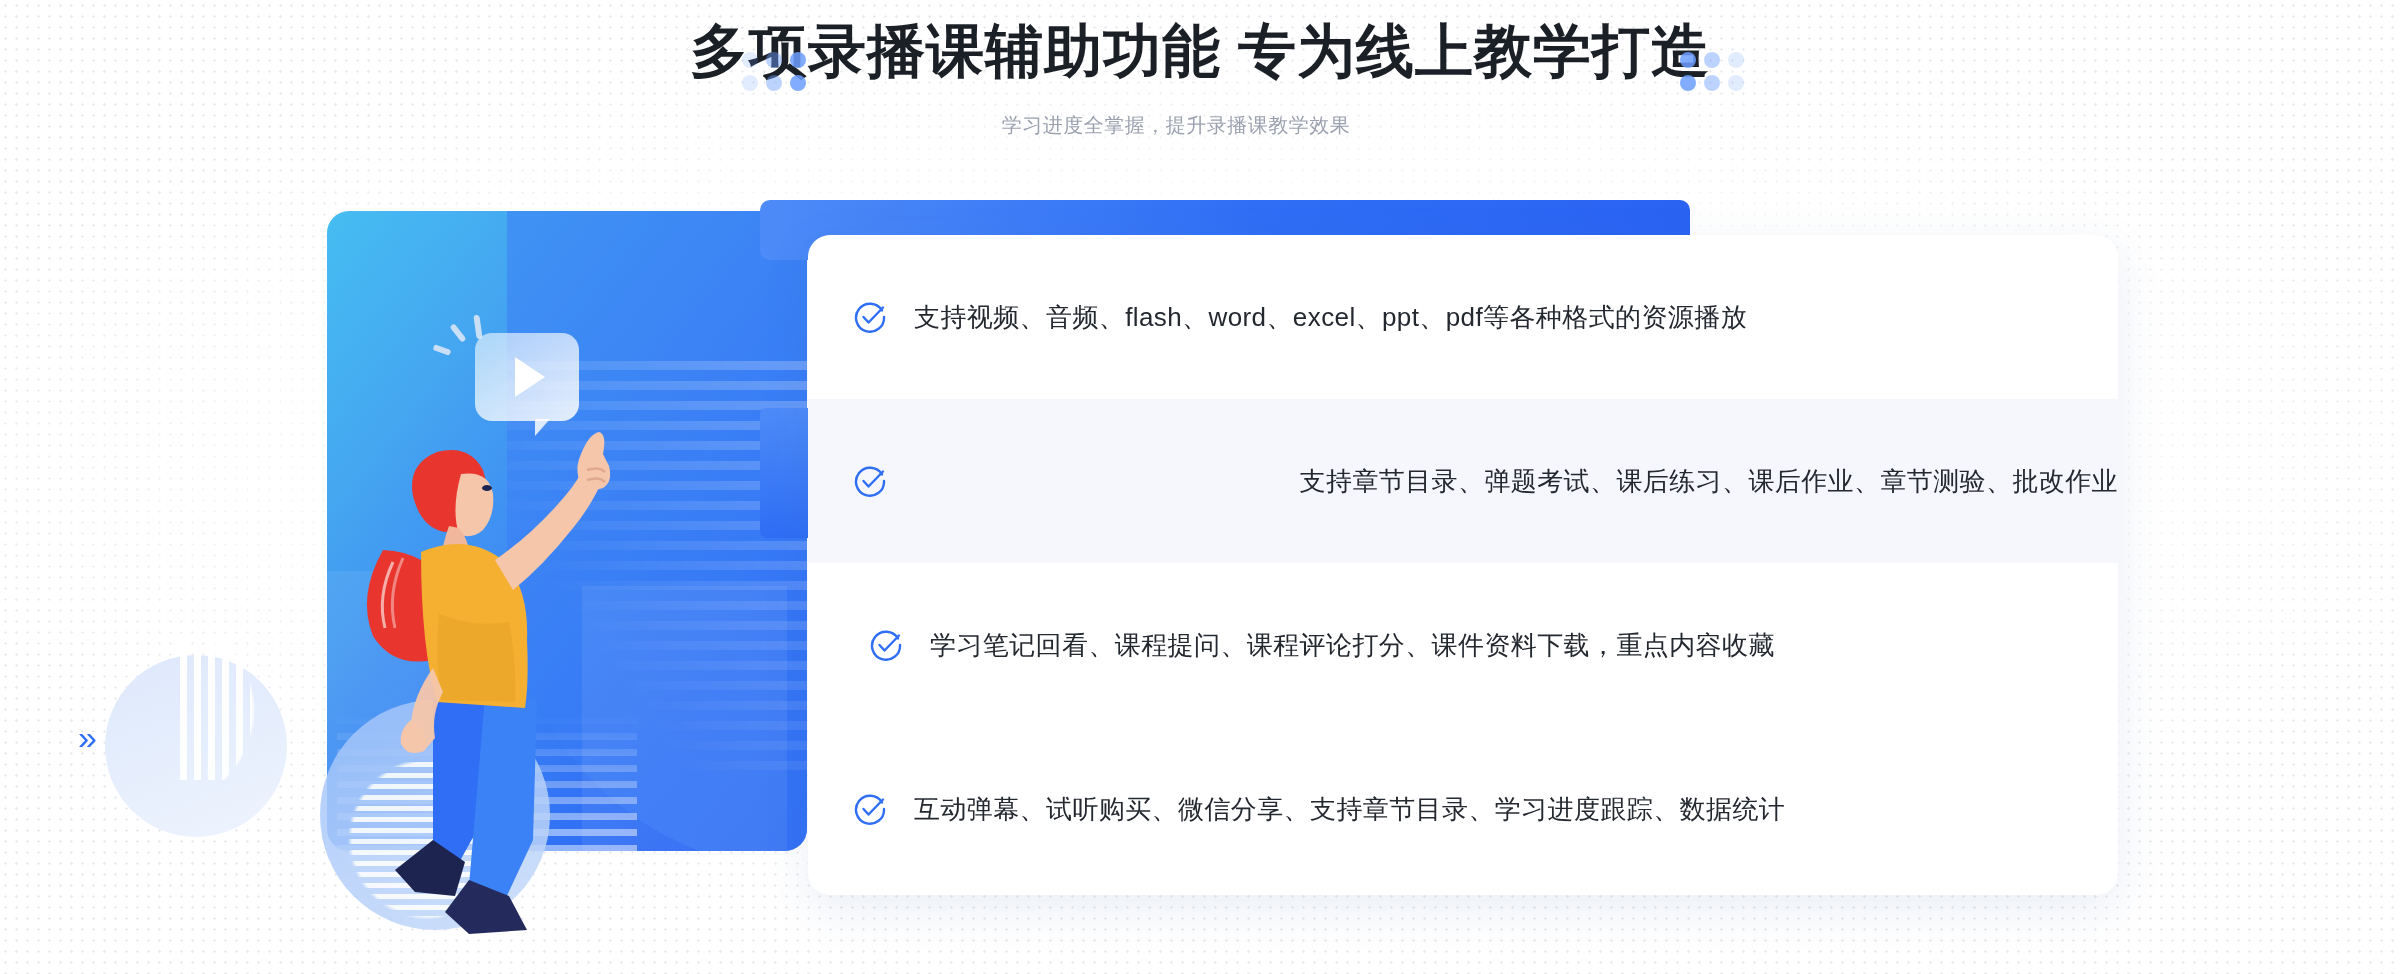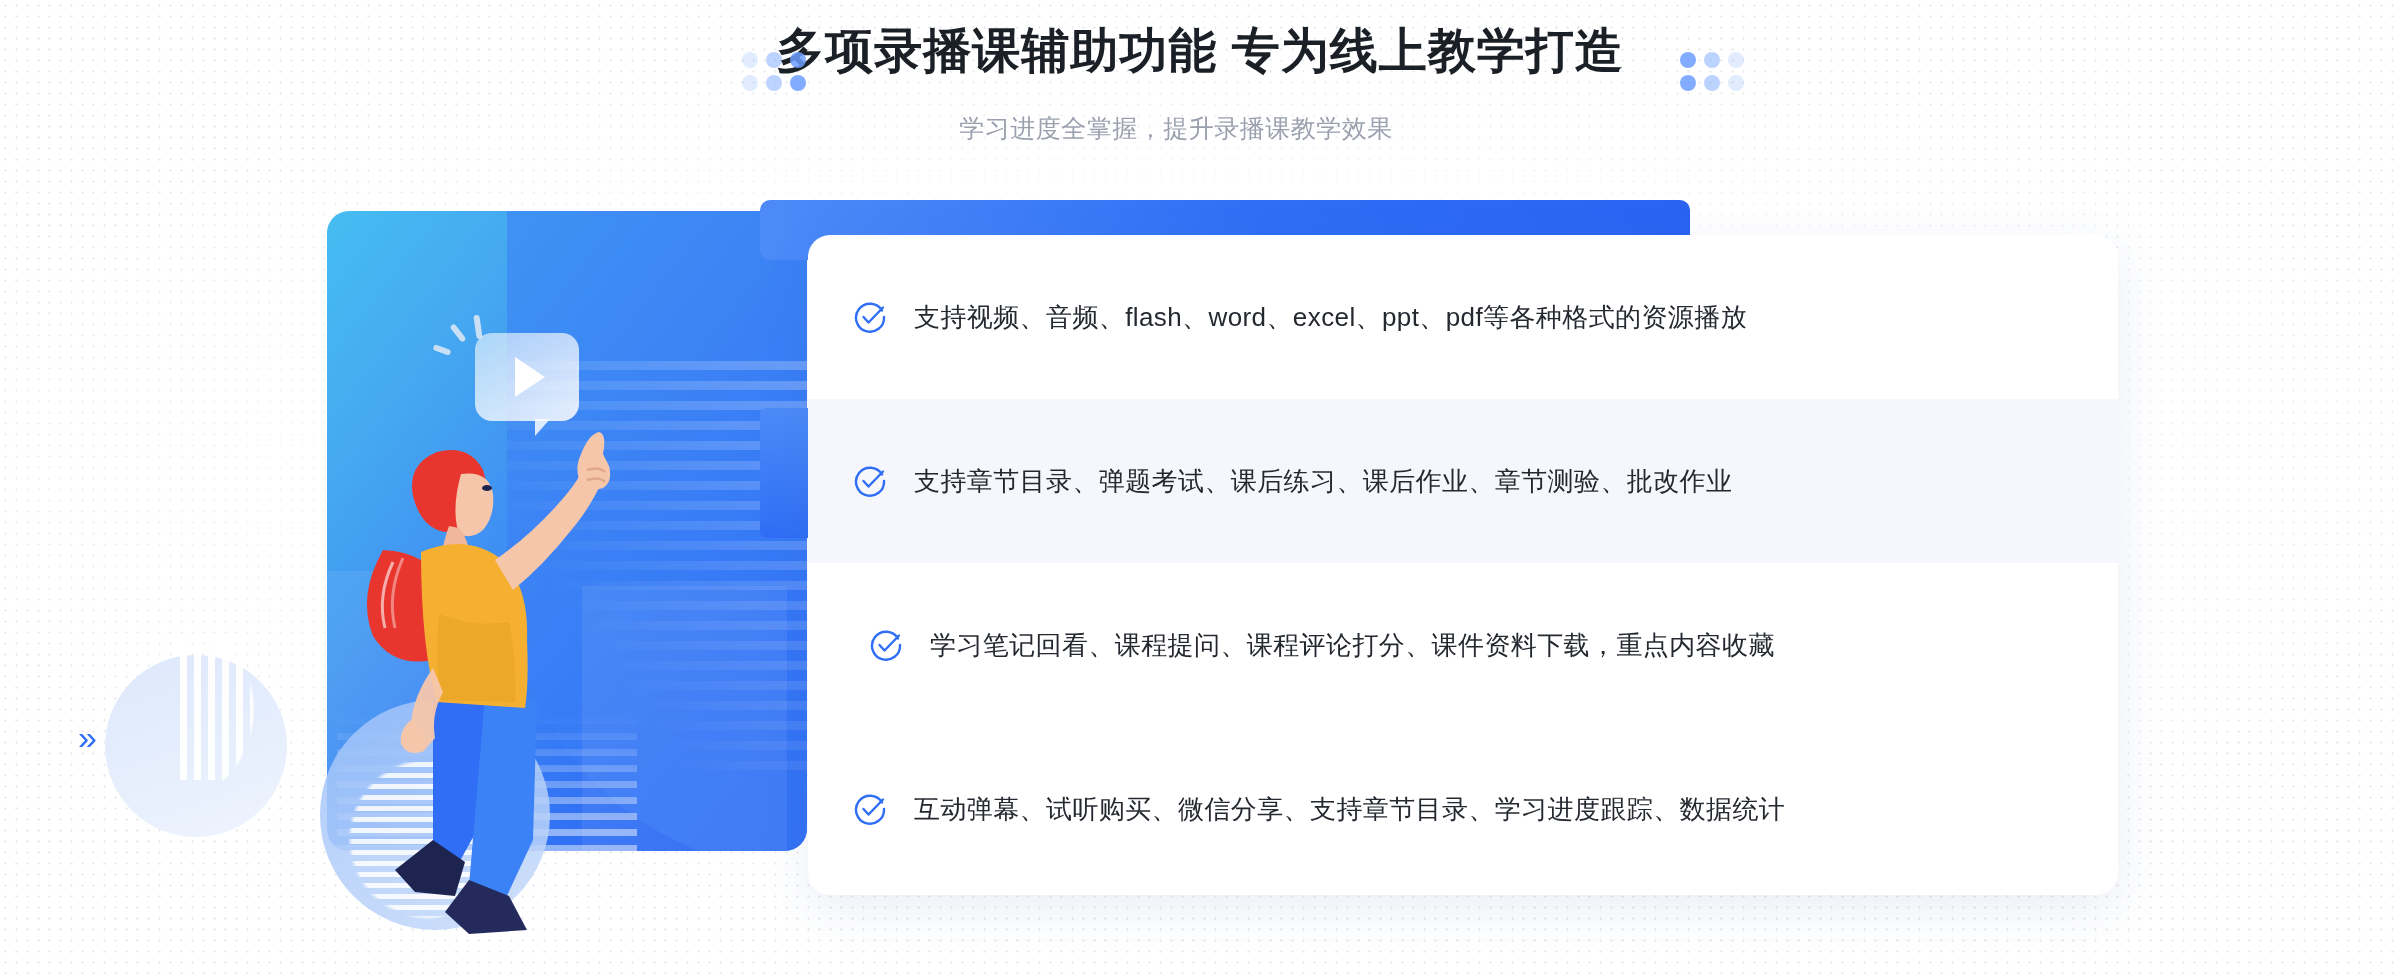--- a/index.html
+++ b/index.html
@@ -25,28 +25,28 @@
     background:
       radial-gradient(ellipse 72% 60% at 50% 48%, rgba(255,255,255,.97) 0%, rgba(255,255,255,.80) 45%, rgba(255,255,255,0) 78%);
     pointer-events:none;
   }
 
   
   #header { position:absolute; top:0; left:0; width:2400px; height:150px; }
   #title {
     position:absolute; top:22px; left:0; width:2400px;
     text-align:center;
-    font-size:48px; font-weight:bold; color:#1b1f26;
+    font-size:58px; font-weight:bold; color:#1b1f26;
     letter-spacing:1px; line-height:58px;
     white-space:nowrap;
   }
   #subtitle {
     position:absolute; top:112px; left:0; width:2352px;
     text-align:center;
-    font-size:25px; color:#9aa0ae; letter-spacing:.5px;
+    font-size:20px; color:#9aa0ae; letter-spacing:.5px;
     white-space:nowrap;
   }
   .dot-cluster { position:absolute; top:52px; width:66px; height:42px; }
   .dot-cluster span {
     position:absolute; width:16px; height:16px; border-radius:50%;
     background:#6c9eff;
   }
   #dots-left  { left:742px; }
   #dots-right { left:1680px; }
 
@@ -257,21 +257,21 @@
 <div id="content-card">
 
   <div class="feature-row" style="top:0px;">
     <svg class="check-icon" viewBox="0 0 34 34">
       <path d="M29 10.5 A14 14 0 1 0 31 17" fill="none" stroke="#2f6ef5" stroke-width="2.4" stroke-linecap="round"></path>
       <path d="M10.5 17 L15.5 22.5 L30 7.5" fill="none" stroke="#2f6ef5" stroke-width="2.4" stroke-linecap="round" stroke-linejoin="round"></path>
     </svg>
     <span class="feature-text">支持视频、音频、flash、word、excel、ppt、pdf等各种格式的资源播放</span>
   </div>
 
-  <div class="feature-row highlight" style="top:164px;">
+  <div class="feature-row highlight" style="top:164px;justify-content:space-between;">
     <svg class="check-icon" viewBox="0 0 34 34">
       <path d="M29 10.5 A14 14 0 1 0 31 17" fill="none" stroke="#2f6ef5" stroke-width="2.4" stroke-linecap="round"></path>
       <path d="M10.5 17 L15.5 22.5 L30 7.5" fill="none" stroke="#2f6ef5" stroke-width="2.4" stroke-linecap="round" stroke-linejoin="round"></path>
     </svg>
     <span class="feature-text">支持章节目录、弹题考试、课后练习、课后作业、章节测验、批改作业</span>
   </div>
 
   <div class="feature-row" style="top:328px;margin-left:16px;">
     <svg class="check-icon" viewBox="0 0 34 34">
       <path d="M29 10.5 A14 14 0 1 0 31 17" fill="none" stroke="#2f6ef5" stroke-width="2.4" stroke-linecap="round"></path>

